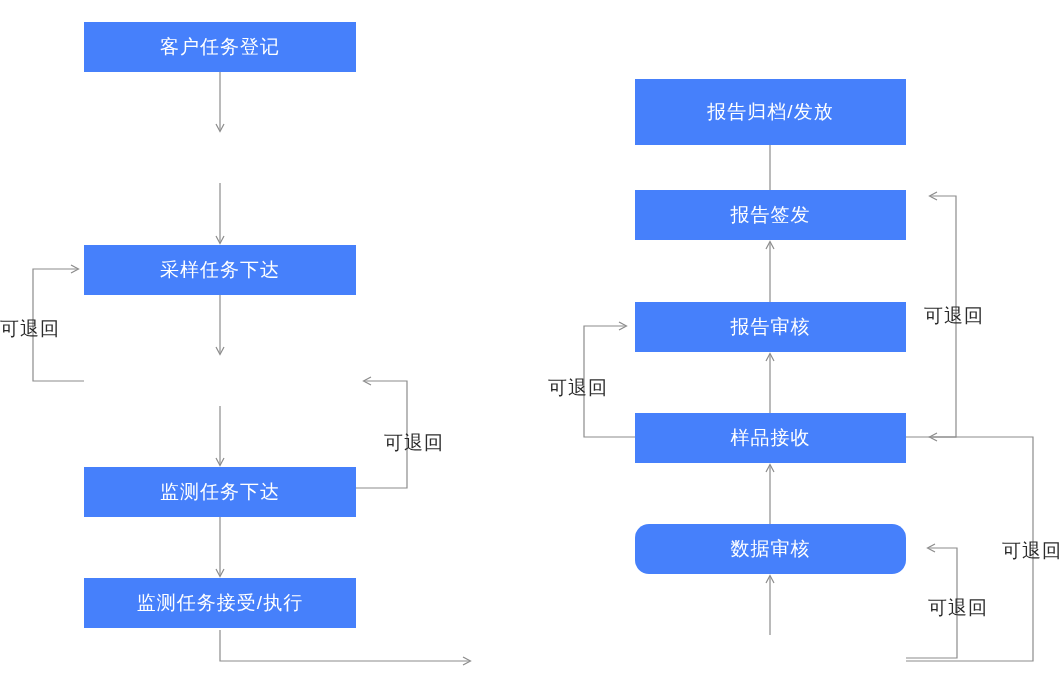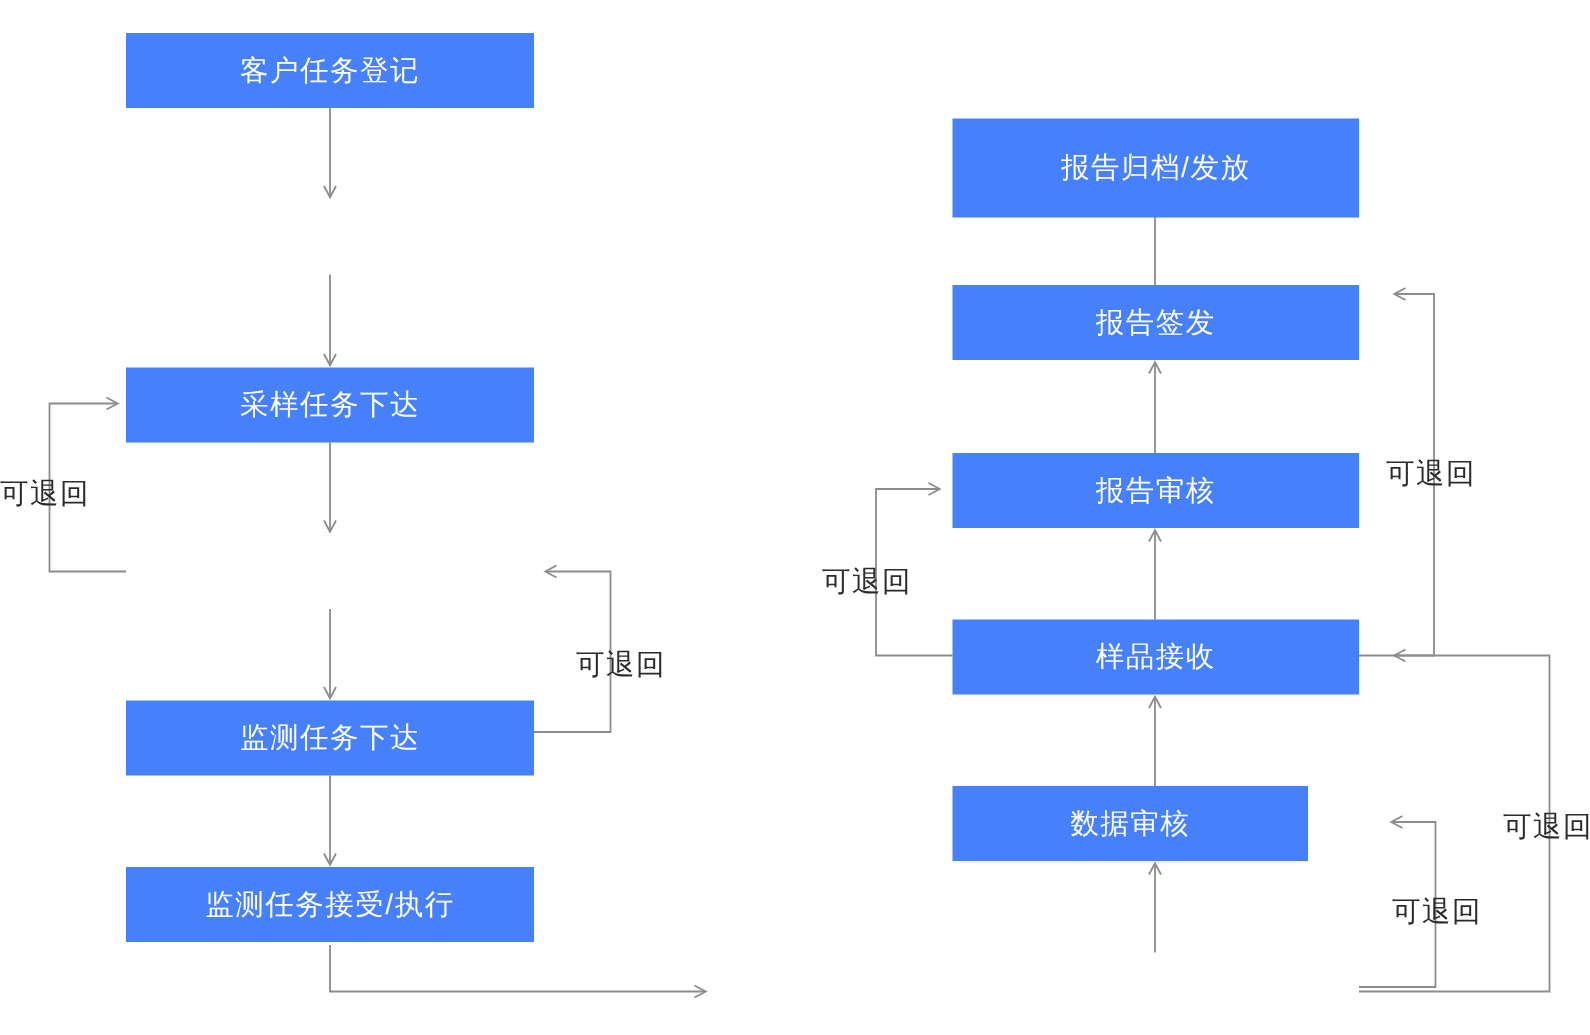--- a/index.html
+++ b/index.html
@@ -92,21 +92,21 @@
   </div>
   <div class="node" style="left:635px;top:190px;width:271px;height:50px;">
     <span>报告签发</span>
   </div>
   <div class="node" style="left:635px;top:302px;width:271px;height:50px;">
     <span>报告审核</span>
   </div>
   <div class="node" style="left:635px;top:413px;width:271px;height:50px;">
     <span>样品接收</span>
   </div>
-  <div class="node" style="left:635px;top:524px;width:237px;height:50px;">
+  <div class="node" style="left:635px;top:524px;width:271px;height:50px;border-radius:14px;">
     <span>数据审核</span>
   </div>
 
   <div class="edge-label" style="left:0px;top:316px;">可退回</div>
   <div class="edge-label" style="left:384px;top:430px;">可退回</div>
 
   <div class="edge-label" style="left:548px;top:375px;">可退回</div>
   <div class="edge-label" style="left:924px;top:303px;">可退回</div>
   <div class="edge-label" style="left:1002px;top:538px;">可退回</div>
   <div class="edge-label" style="left:928px;top:595px;">可退回</div>

